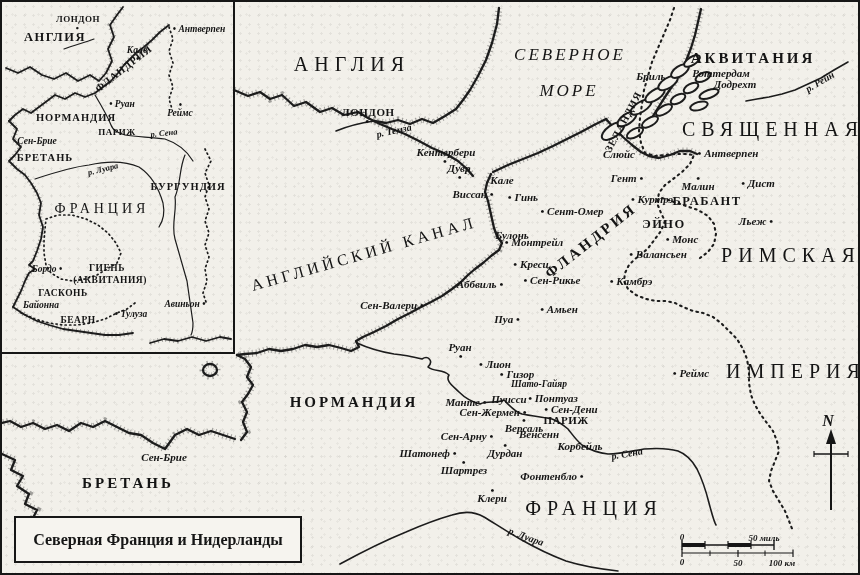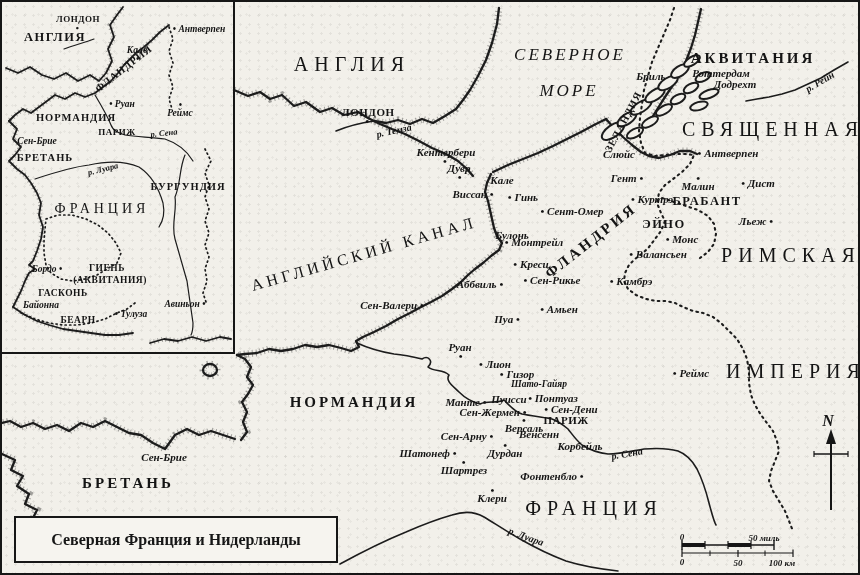--- a/index.html
+++ b/index.html
@@ -36,21 +36,21 @@
   .dot-l::before{content:"• ";font-style:normal;letter-spacing:0;}
   .dot-r::after{content:" •";font-style:normal;letter-spacing:0;}
   .dot-a::before{content:"•";position:absolute;left:45%;top:-8px;font-style:normal;}
   .dot-b::after{content:"•";position:absolute;left:45%;bottom:-9px;font-style:normal;}
   #inset{
     position:absolute;left:0;top:0;width:233px;height:352px;box-sizing:border-box;
     border-right:2.5px solid #161616;border-bottom:2.5px solid #161616;overflow:hidden;
     background:transparent;
   }
   #title-box{
-    position:absolute;left:12px;top:514px;width:324px;height:47px;box-sizing:border-box;
+    position:absolute;left:12px;top:514px;width:288px;height:47px;box-sizing:border-box;
     border:2px solid #161616;background:#f6f4ef;text-align:center;
     display:flex;flex-direction:column;justify-content:center;gap:2px;
   }
   #title-box .t1{font-size:16px;font-weight:bold;}
   #title-box .t2{font-size:15px;font-weight:bold;}
   .scale-num{position:absolute;transform:translate(-50%,-50%);font-size:9px;font-weight:bold;font-style:italic;}
   #north-n{position:absolute;left:826px;top:419px;transform:translate(-50%,-50%);font-size:16px;font-weight:bold;font-style:italic;}
 </style>
 </head>
 <body>

